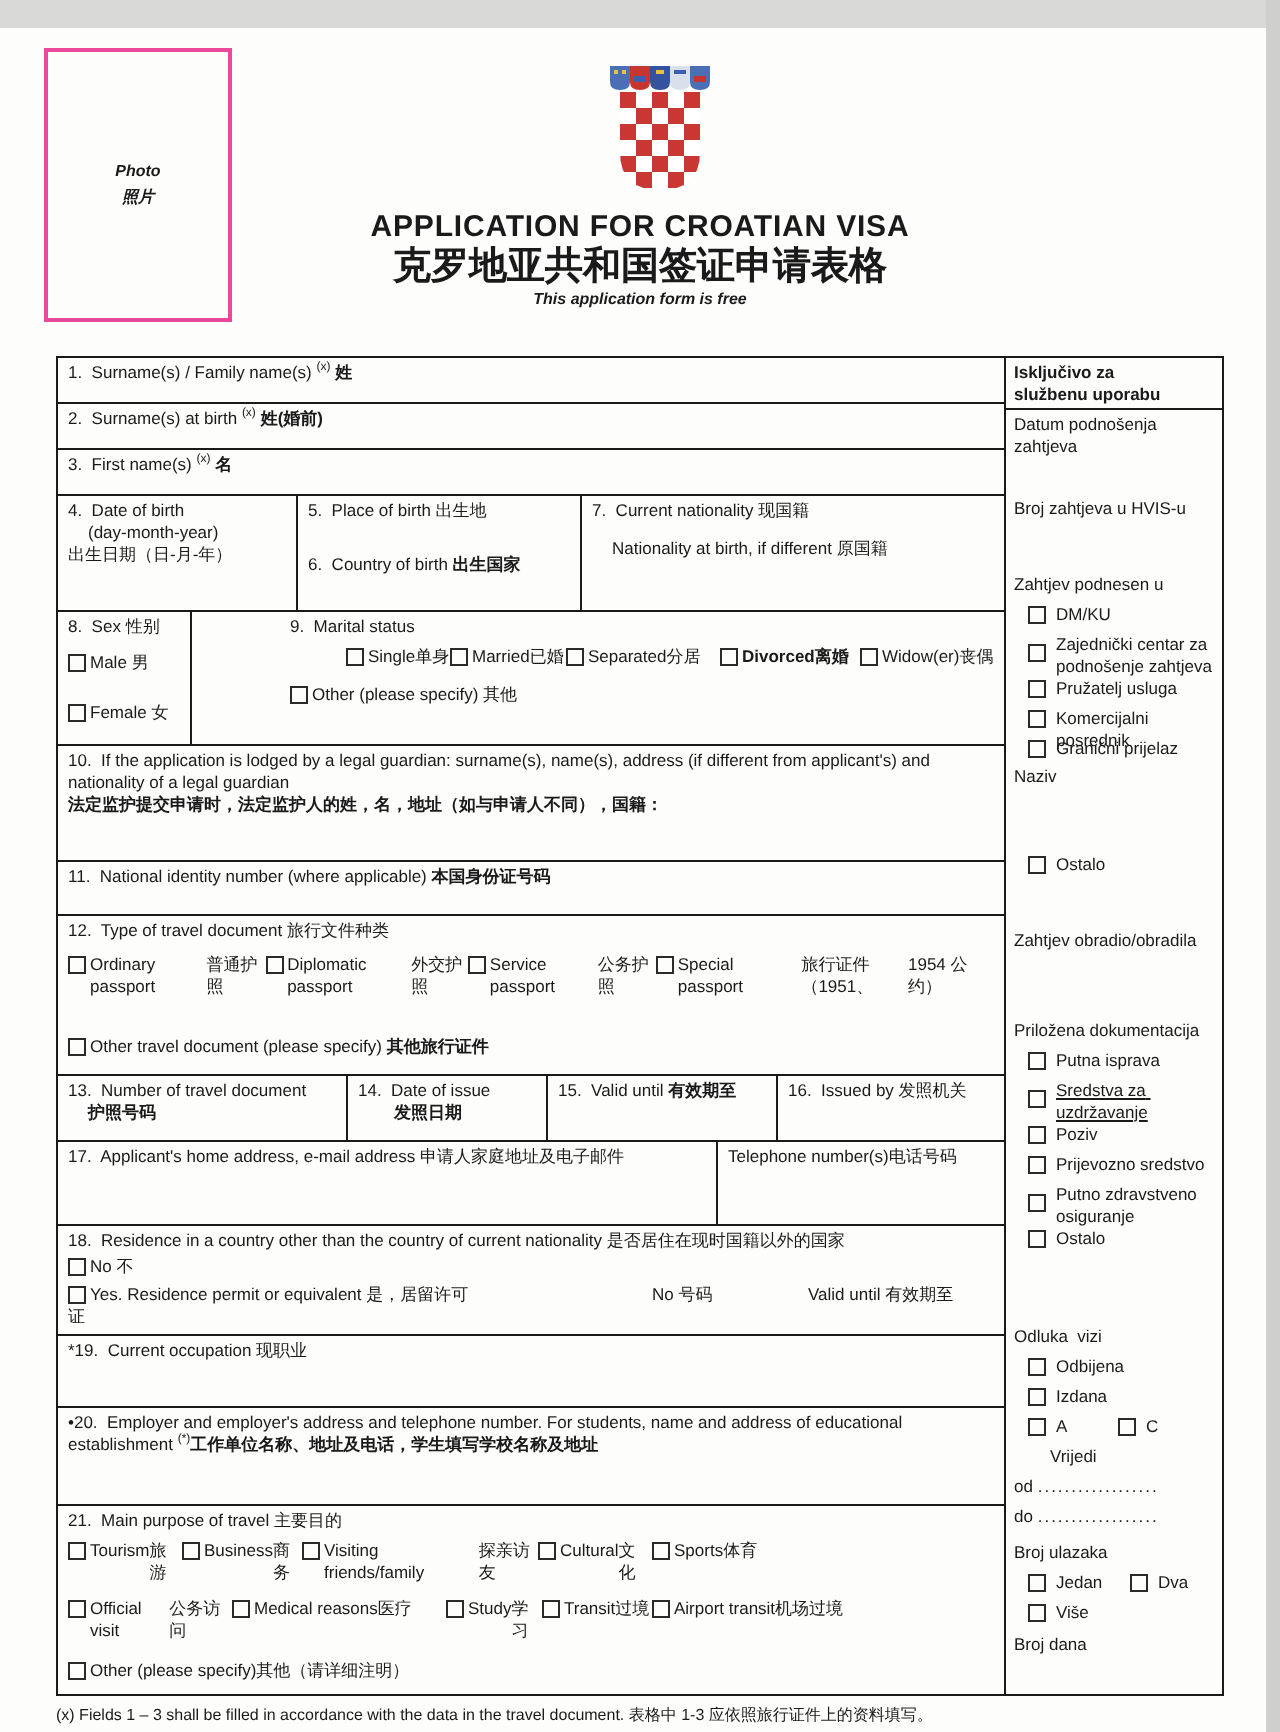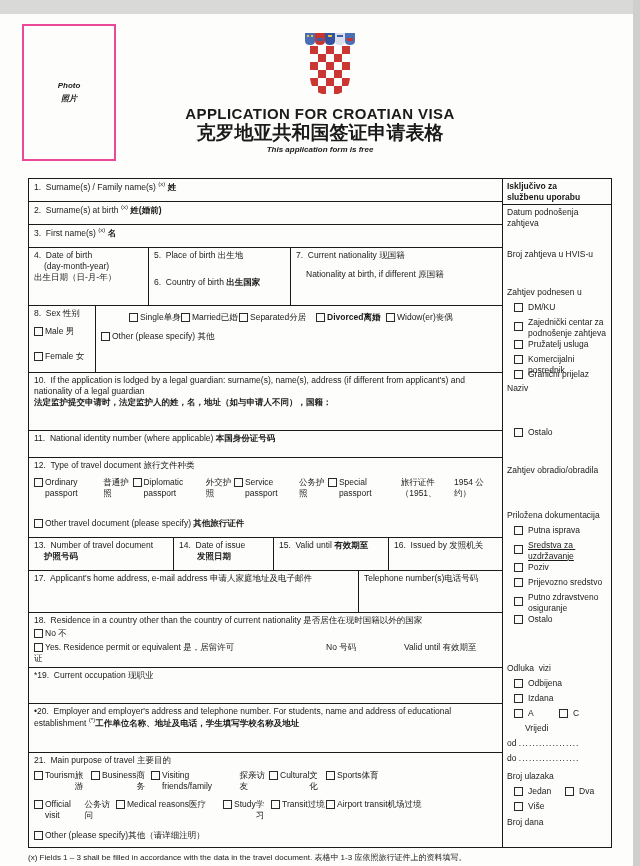--- a/index.html
+++ b/index.html
@@ -145,36 +145,37 @@
           <span data-bind="fields.f7.en">7.  Current nationality</span>
           <span data-bind="fields.f7.zh">现国籍</span>
         </div>
         <div style="margin-top:8px;padding-left:10px;">
           <span data-bind="fields.f7.en2">Nationality at birth, if different</span>
           <span data-bind="fields.f7.zh2">原国籍</span>
         </div>
       </div>
     </div>
 
-    <div class="rowc" style="height:67px;">
+    <div class="rowc" style="height:67px;gap:44px;">
       <div class="cell" style="width:67px;">
         <div>
           <span data-bind="fields.f8.en">8.  Sex</span>
           <span data-bind="fields.f8.zh">性别</span>
         </div>
         <div class="opt" style="margin-top:7px;">
           <span class="cb"></span>
           <span><span data-bind="fields.f8.male_en">Male</span> <span data-bind="fields.f8.male_zh">男</span></span>
         </div>
         <div class="opt" style="margin-top:14px;">
           <span class="cb"></span>
           <span><span data-bind="fields.f8.female_en">Female</span> <span data-bind="fields.f8.female_zh">女</span></span>
         </div>
       </div>
       <div class="cell" style="flex:1;">
+        <div data-bind="fields.f9.en">9.  Marital status</div>
         <div class="optrow" style="margin-top:4px;margin-left:28px;">
           <div class="opt" style="width:52px;">
             <span class="cb"></span>
             <span class="ot">
                 <span data-bind="fields.f9.options.0.en">Single</span>
                 <span data-bind="fields.f9.options.0.zh">单身</span>
               </span>
           </div>
           <div class="opt" style="width:58px;">
             <span class="cb"></span>

